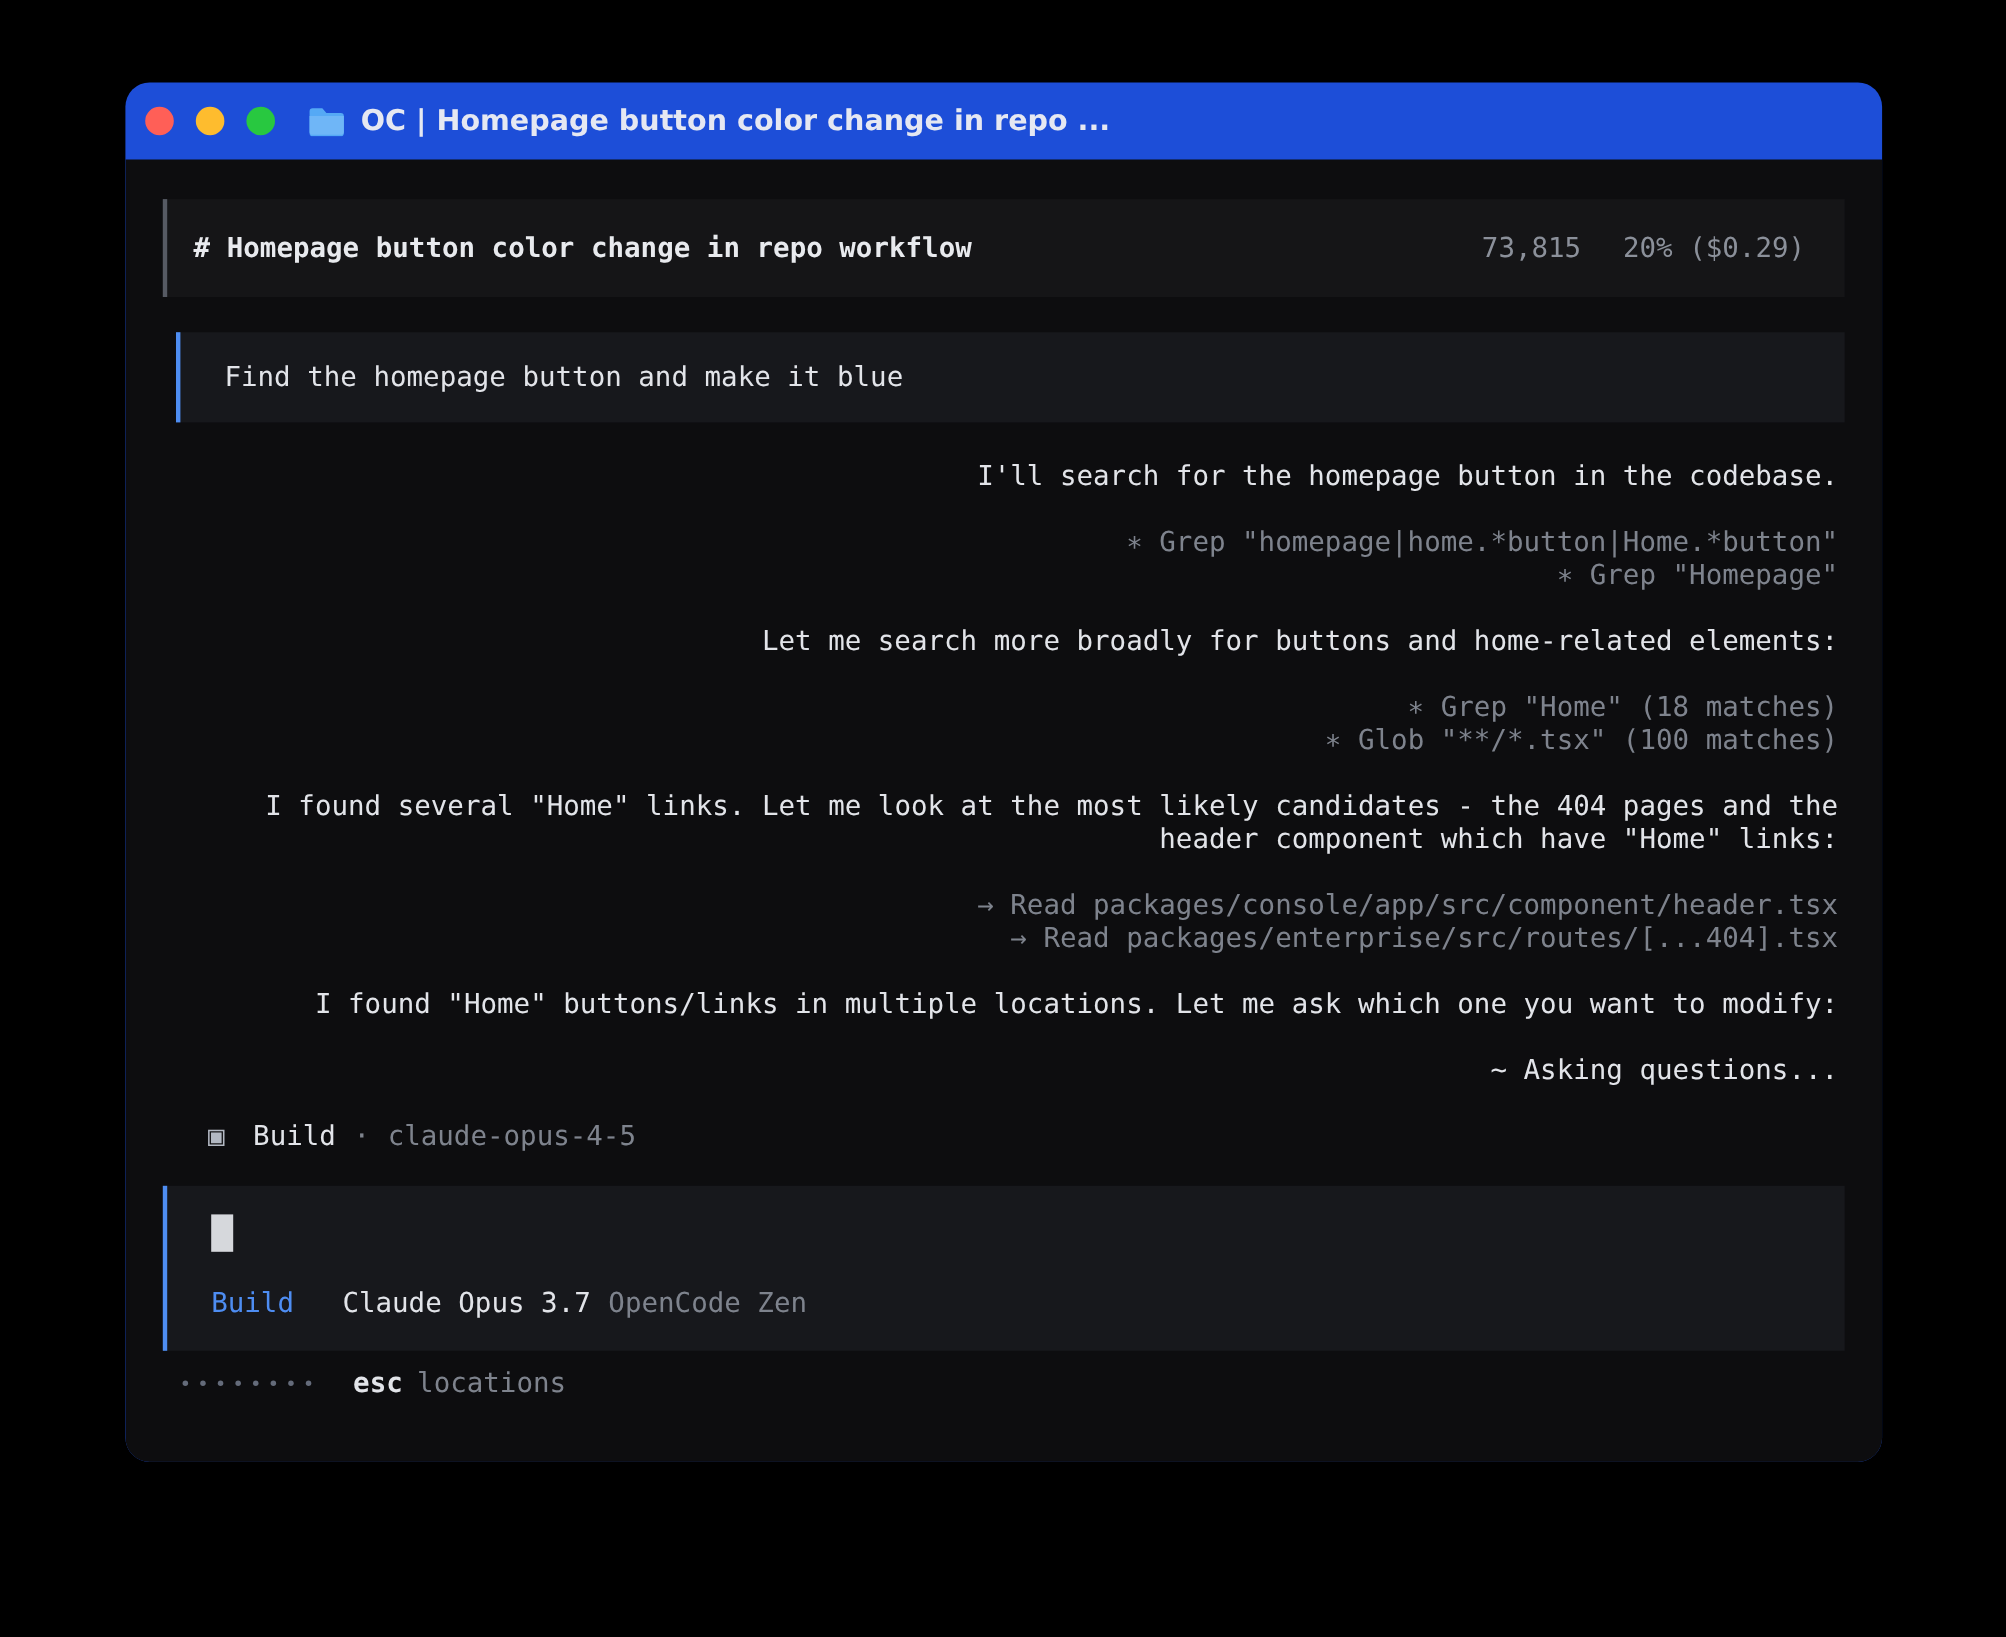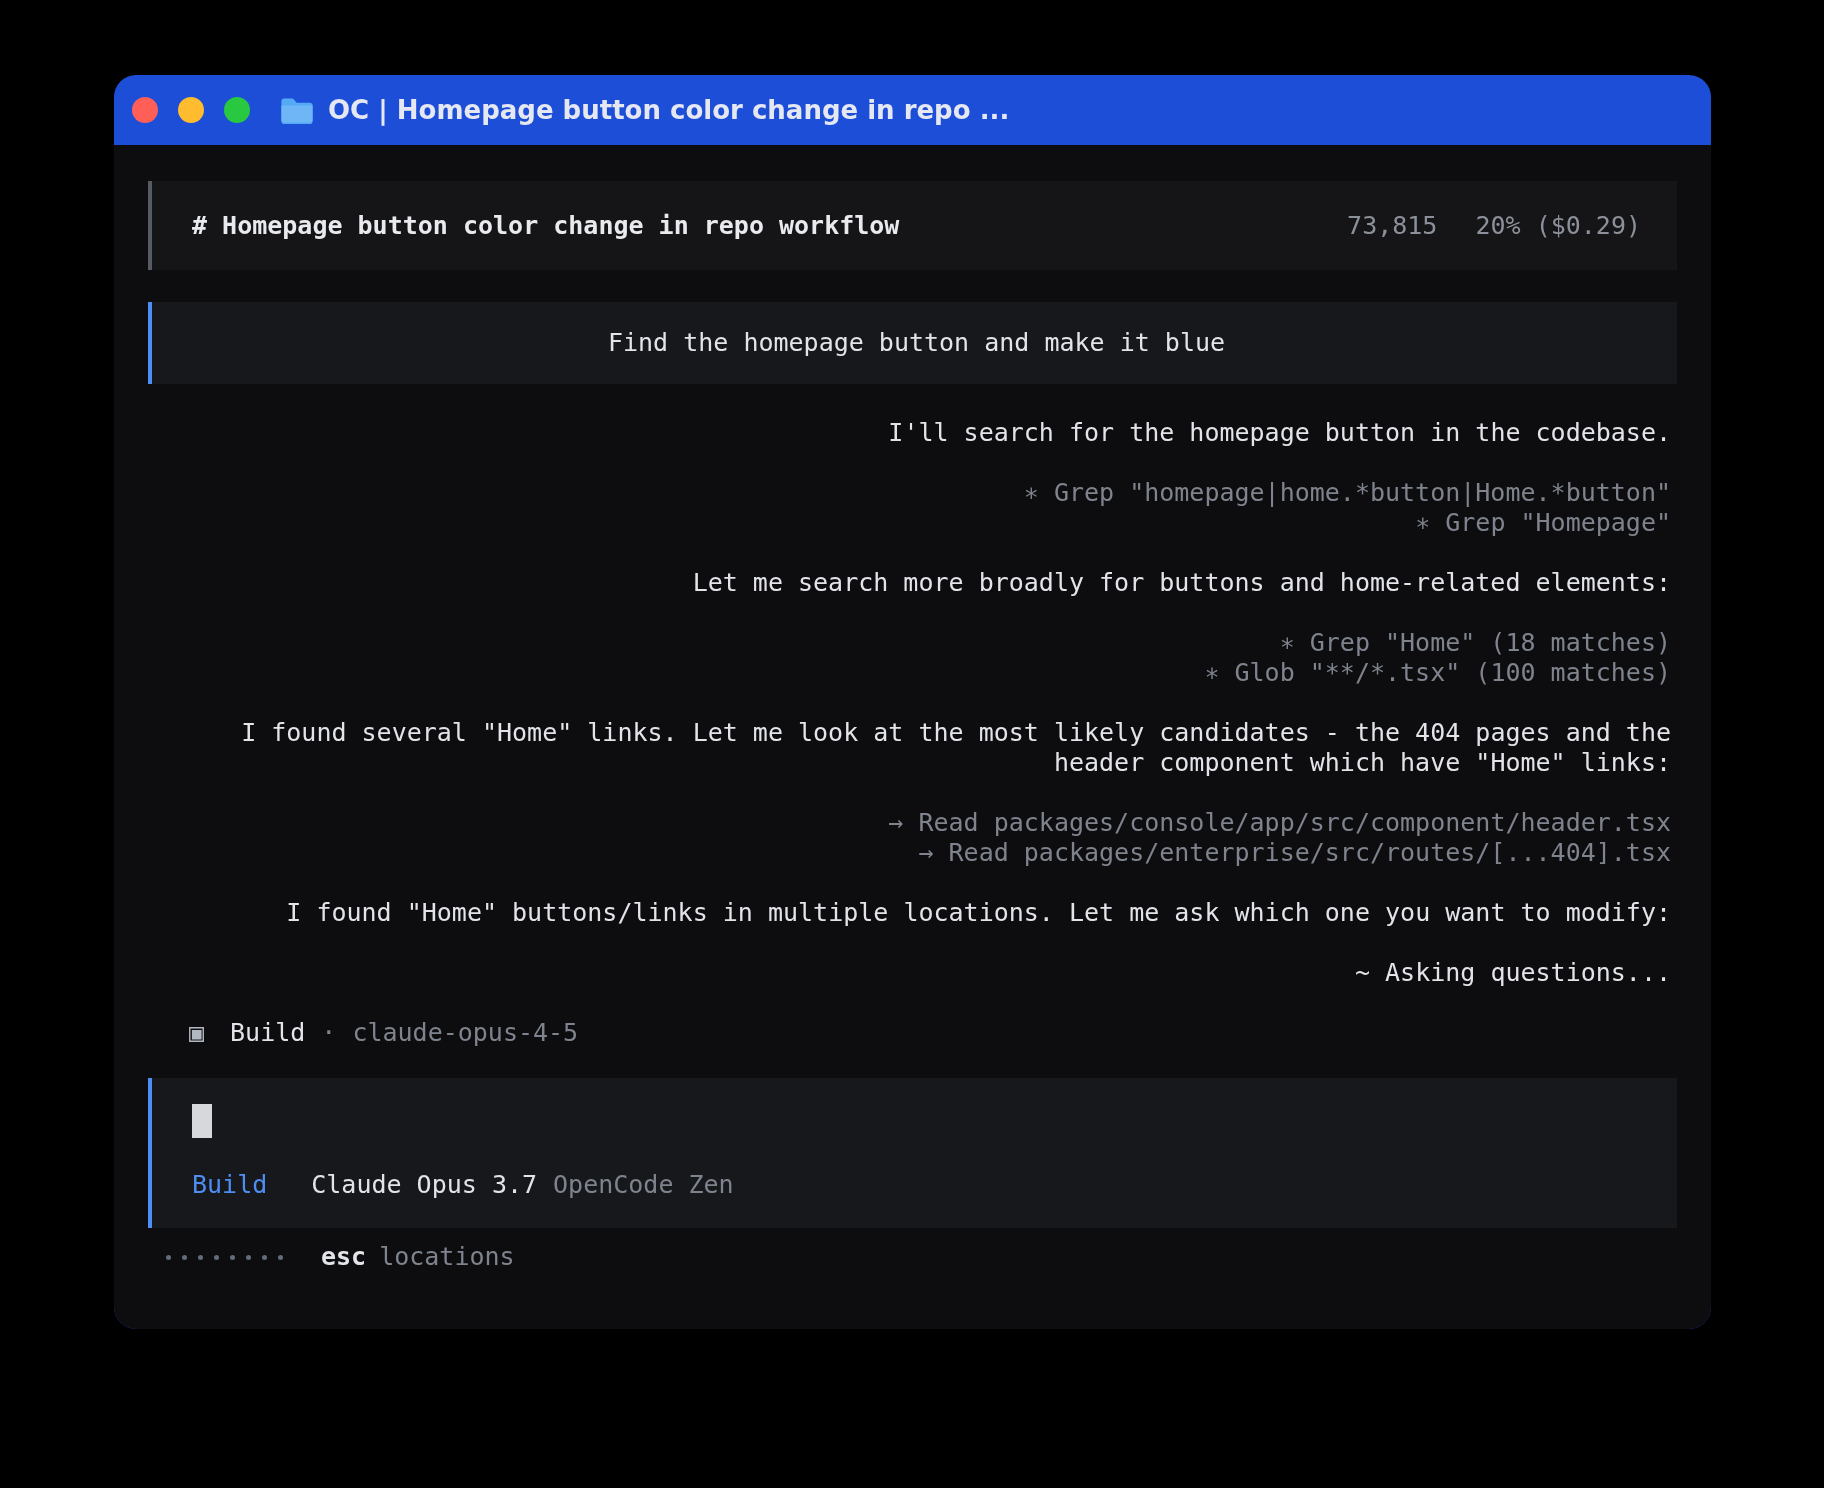--- a/index.html
+++ b/index.html
@@ -45,33 +45,32 @@
     background: #0d0d0f;
     color: #e2e4e9;
     font-size: 25px;
     overflow: hidden;
   }
 
   .session-header {
     margin: 36px 34px 0 34px;
     background: #151517;
     border-left: 4px solid #565a63;
-    padding: 30px 36px 30px 40px;
+    padding: 30px 36px 30px 24px;
     display: flex; justify-content: space-between;  gap: 16px;
   }
   .sh-title { font-weight: 700; color: #e8eaee; white-space: nowrap; }
   .sh-stats { color: #8b909a; display: flex; gap: 38px; white-space: nowrap; }
 
   .user-msg {
-    margin: 32px 34px 0 34px;
+    margin: 32px 34px 0 46px;
     background: #17181c;
     border-left: 4px solid #4e8df2;
     padding: 26px 36px 26px 40px;
     line-height: 30px;
-    text-align: center;
   }
 
   .conversation {
     margin: 34px 40px 12px 75px;
     line-height: 30px;
     text-align: right;
   }
   .conversation > div { margin-bottom: 30px; }
   .msg { color: #e2e4e9; }
   .tool, .tools { color: #7e838d; }

